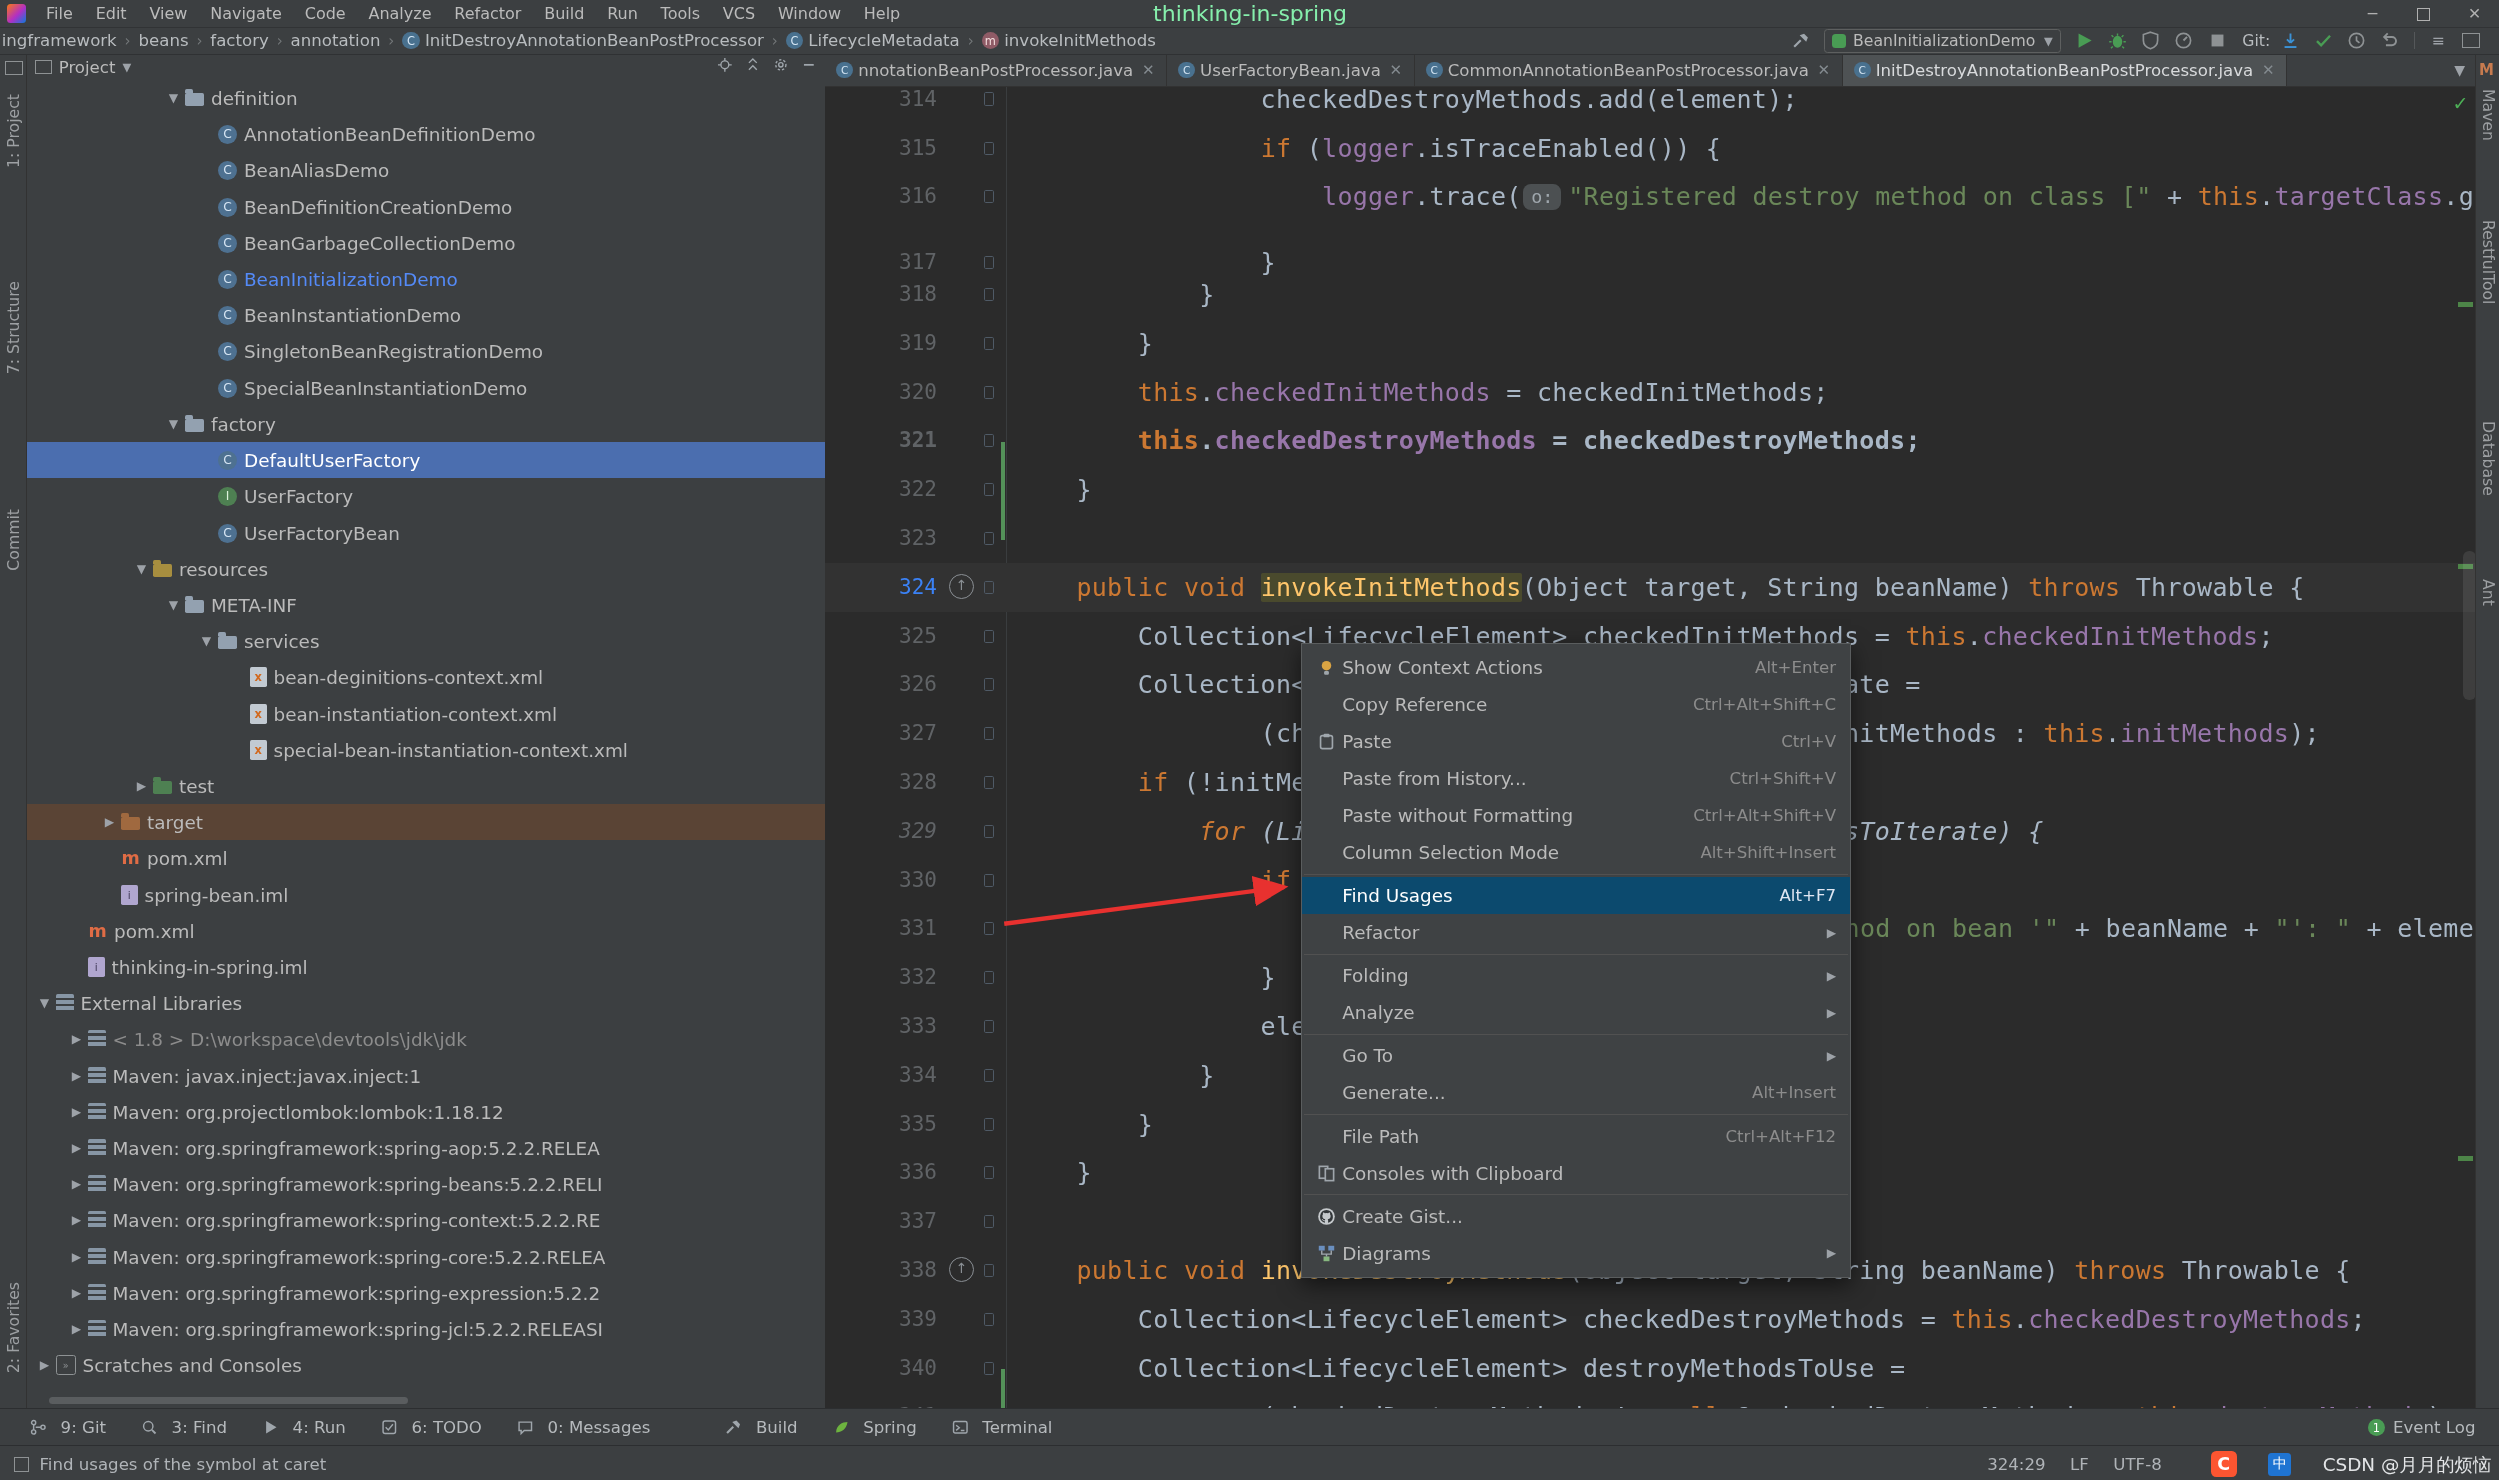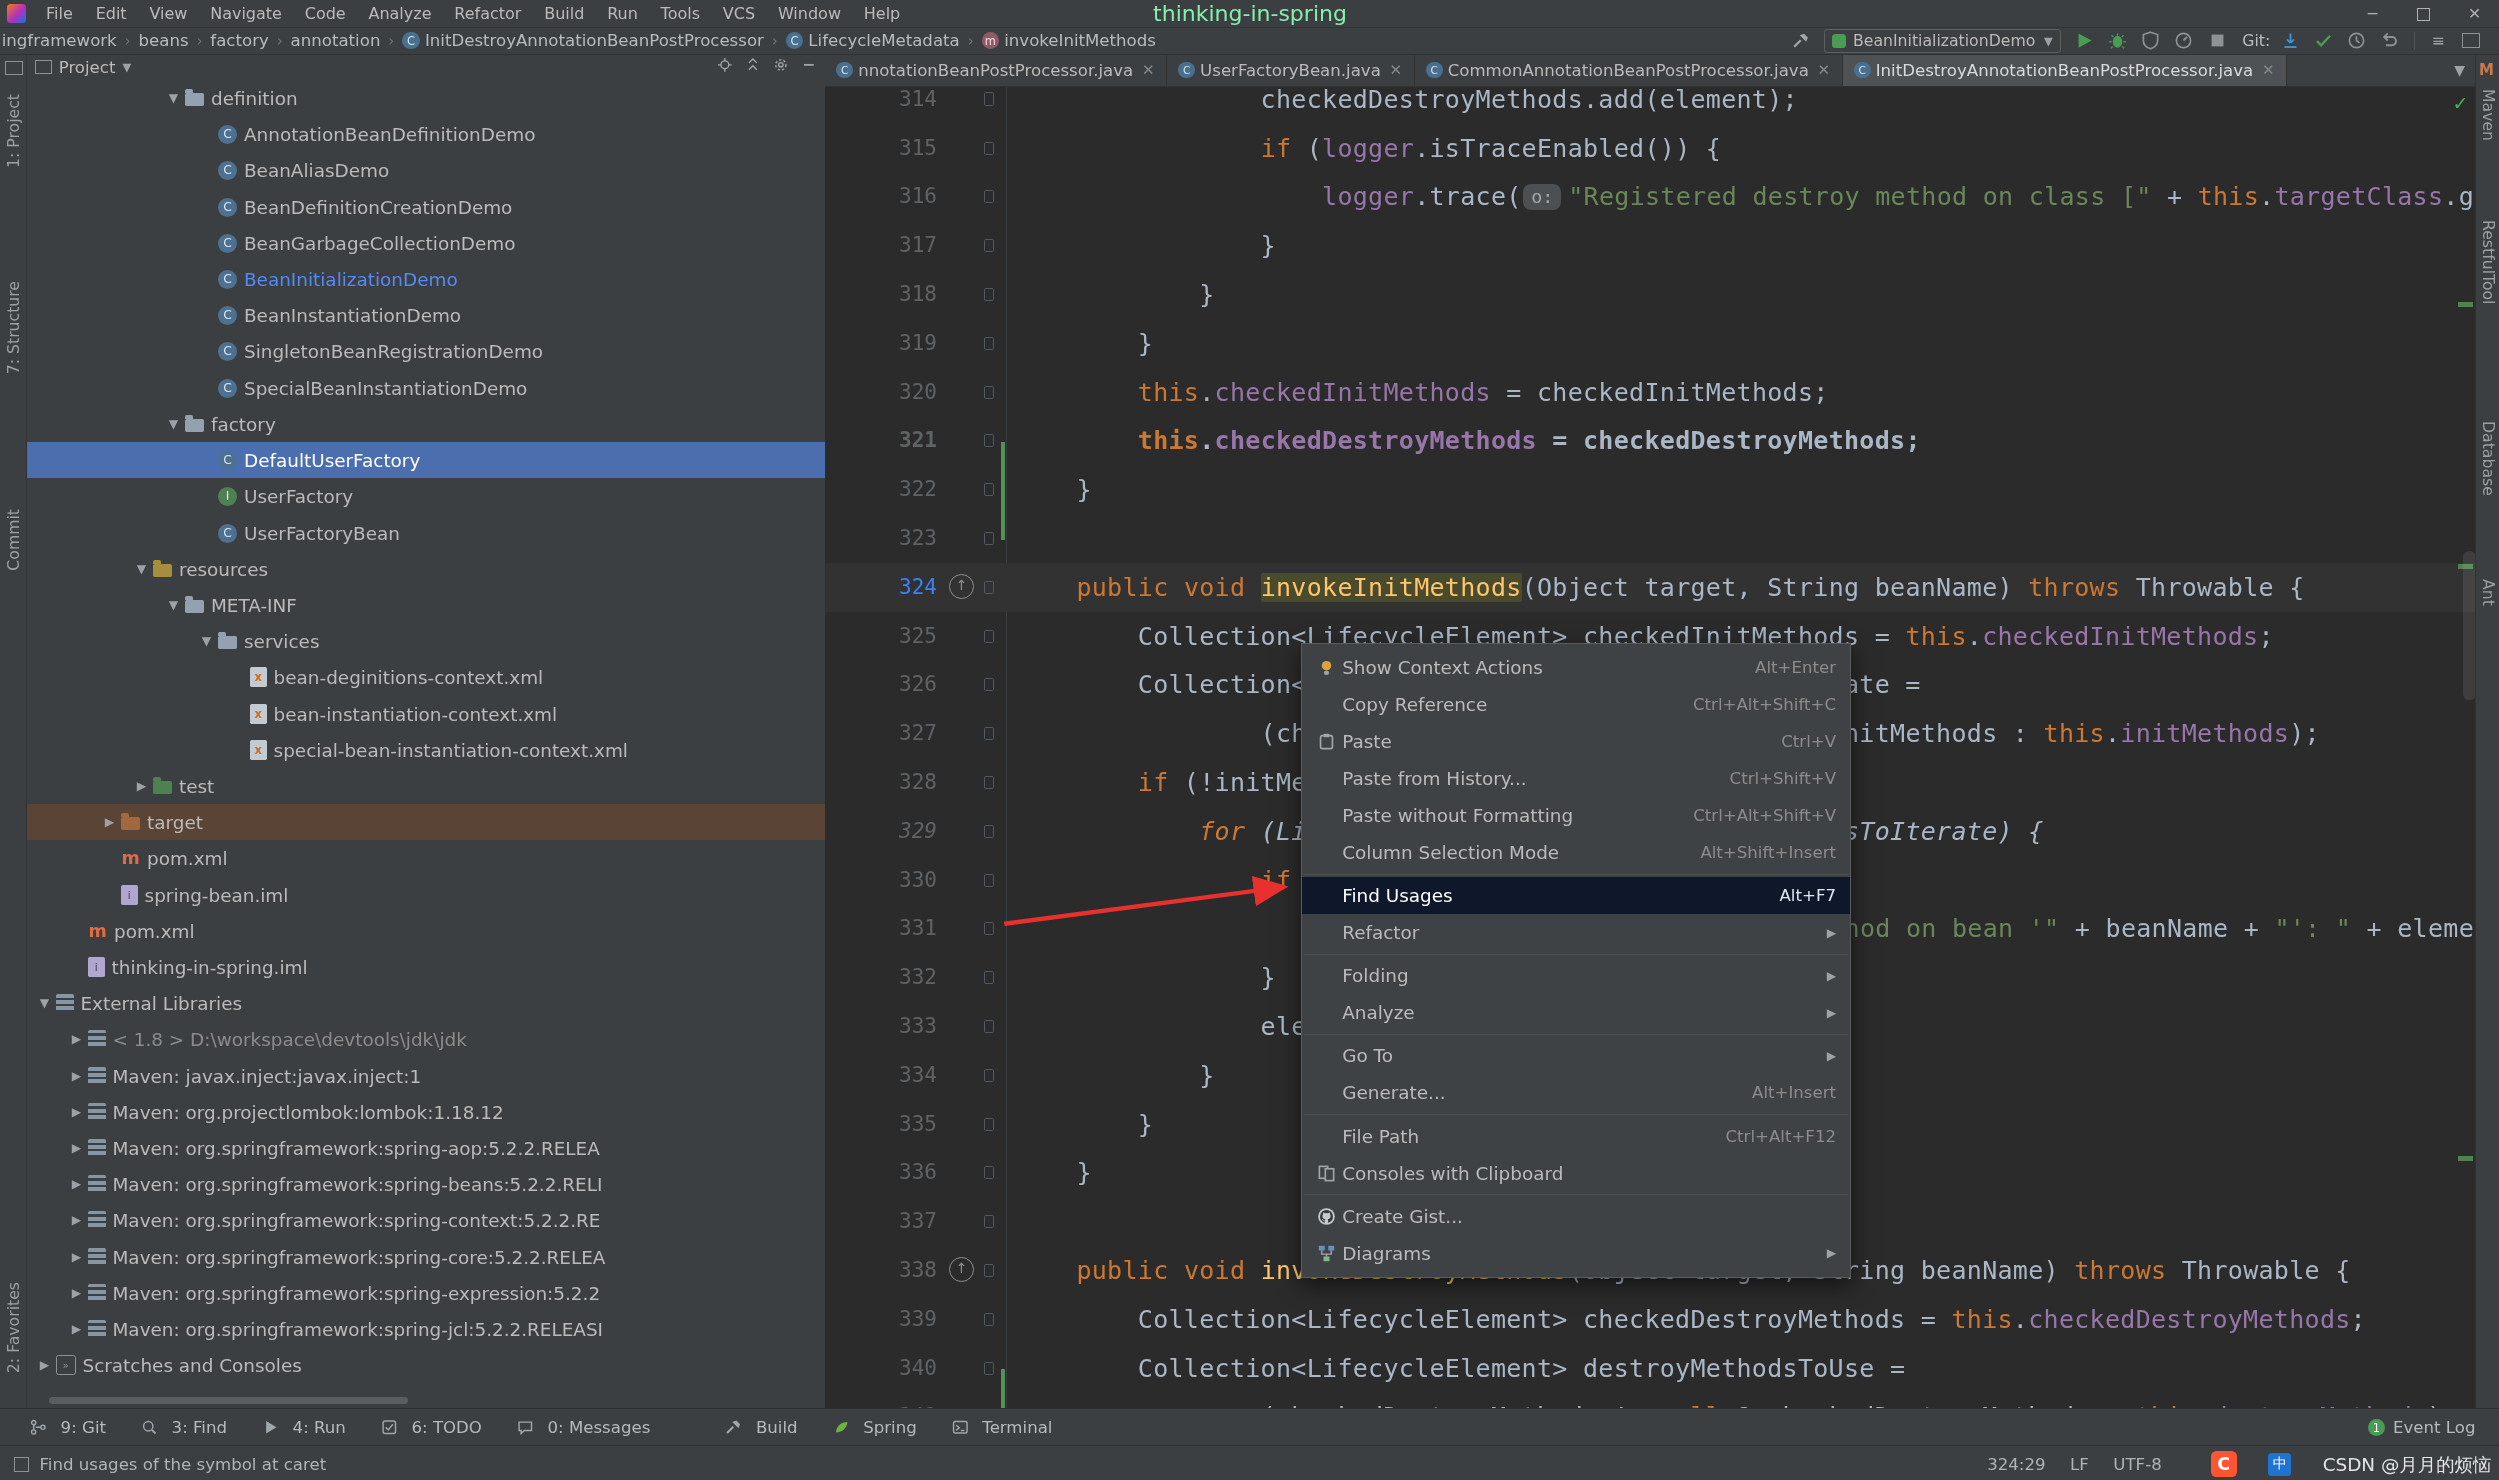--- a/index.html
+++ b/index.html
@@ -81,21 +81,21 @@
   .c-pl{color:#a9b7c6}.c-kw{color:#cc7832}.c-fld{color:#9876aa}.c-str{color:#6a8759}
   .c-dec{color:#ffc66b}.c-dechl{color:#ffc66b;background:#4a4a2d;border-radius:1.7px}
   .c-hint{display:inline-block;background:#4c5052;color:#9fa7ad;border-radius:7.9px;font-size:18.4px;line-height:26px;padding:0 7.9px;margin:0 7px 0 1.7px;letter-spacing:0;vertical-align:1.7px}
   .vcsbar{position:absolute;left:176px;width:4.4px;background:#549159}
   .stripe-check{position:absolute;right:7px;top:5.2px;color:#4db157;font-size:19px}
   .stripe-mark{position:absolute;right:2.6px;width:15px;height:5.2px;background:#4d8548}
   .scroll-thumb{position:absolute;right:0;top:464px;width:12.2px;height:149px;background:rgba(255,255,255,.09);border-radius:6.1px}
   
   .ctxmenu{position:absolute;left:1301px;top:643px;width:548px;background:#3f4244;border:0.9px solid #5a5d5e;box-shadow:0 7px 21px rgba(0,0,0,.55);padding:5.2px 0;z-index:40}
   .mi{height:37px;display:flex;align-items:center;padding:0 14px 0 8.7px;font-size:18.4px;color:#bbbbbb}
-  .mi.sel{background:#0f172a;color:#ffffff}
+  .mi.sel{background:#0c4a6e;color:#ffffff}
   .mi-ic{width:31.5px;flex:0 0 auto;display:inline-flex;align-items:center;justify-content:center}
   .mi-ic svg{width:19px;height:19px}
   .mi-label{flex:1 1 auto;white-space:nowrap}
   .mi-short{color:#8c8c8c;font-size:16.6px;margin-left:26px;white-space:nowrap}
   .mi.sel .mi-short{color:#dfe6f2}
   .mi-sub{color:#9da2a8;font-size:12.2px;margin-left:26px}
   .msep{height:0.9px;background:#515151;margin:2.6px 1.7px}
   
   .arrow-svg{position:absolute;left:0;top:0;width:2500px;height:1481px;pointer-events:none;z-index:45}
   
@@ -517,21 +517,21 @@
       <div class="cl" style="top: 37px;">
         <span class="ln">315</span>
         <span class="flag"></span>
         <span class="ct"><span class="c-pl">                </span><span class="c-kw">if </span><span class="c-pl">(</span><span class="c-fld">logger</span><span class="c-pl">.isTraceEnabled()) {</span></span>
       </div>
       <div class="cl" style="top: 85px;">
         <span class="ln">316</span>
         <span class="flag"></span>
         <span class="ct"><span class="c-pl">                    </span><span class="c-fld">logger</span><span class="c-pl">.trace(</span><span class="c-hint">o:</span><span class="c-str">"Registered destroy method on class ["</span><span class="c-pl"> + </span><span class="c-kw">this</span><span class="c-pl">.</span><span class="c-fld">targetClass</span><span class="c-pl">.getName() + </span></span>
       </div>
-      <div class="cl" style="top: 134px;">
+      <div class="cl" style="top: 151px;">
         <span class="ln">317</span>
         <span class="flag"></span>
         <span class="ct"><span class="c-pl">                }</span></span>
       </div>
       <div class="cl" style="top: 183px;">
         <span class="ln">318</span>
         <span class="flag"></span>
         <span class="ct"><span class="c-pl">            }</span></span>
       </div>
       <div class="cl" style="top: 232px;">

